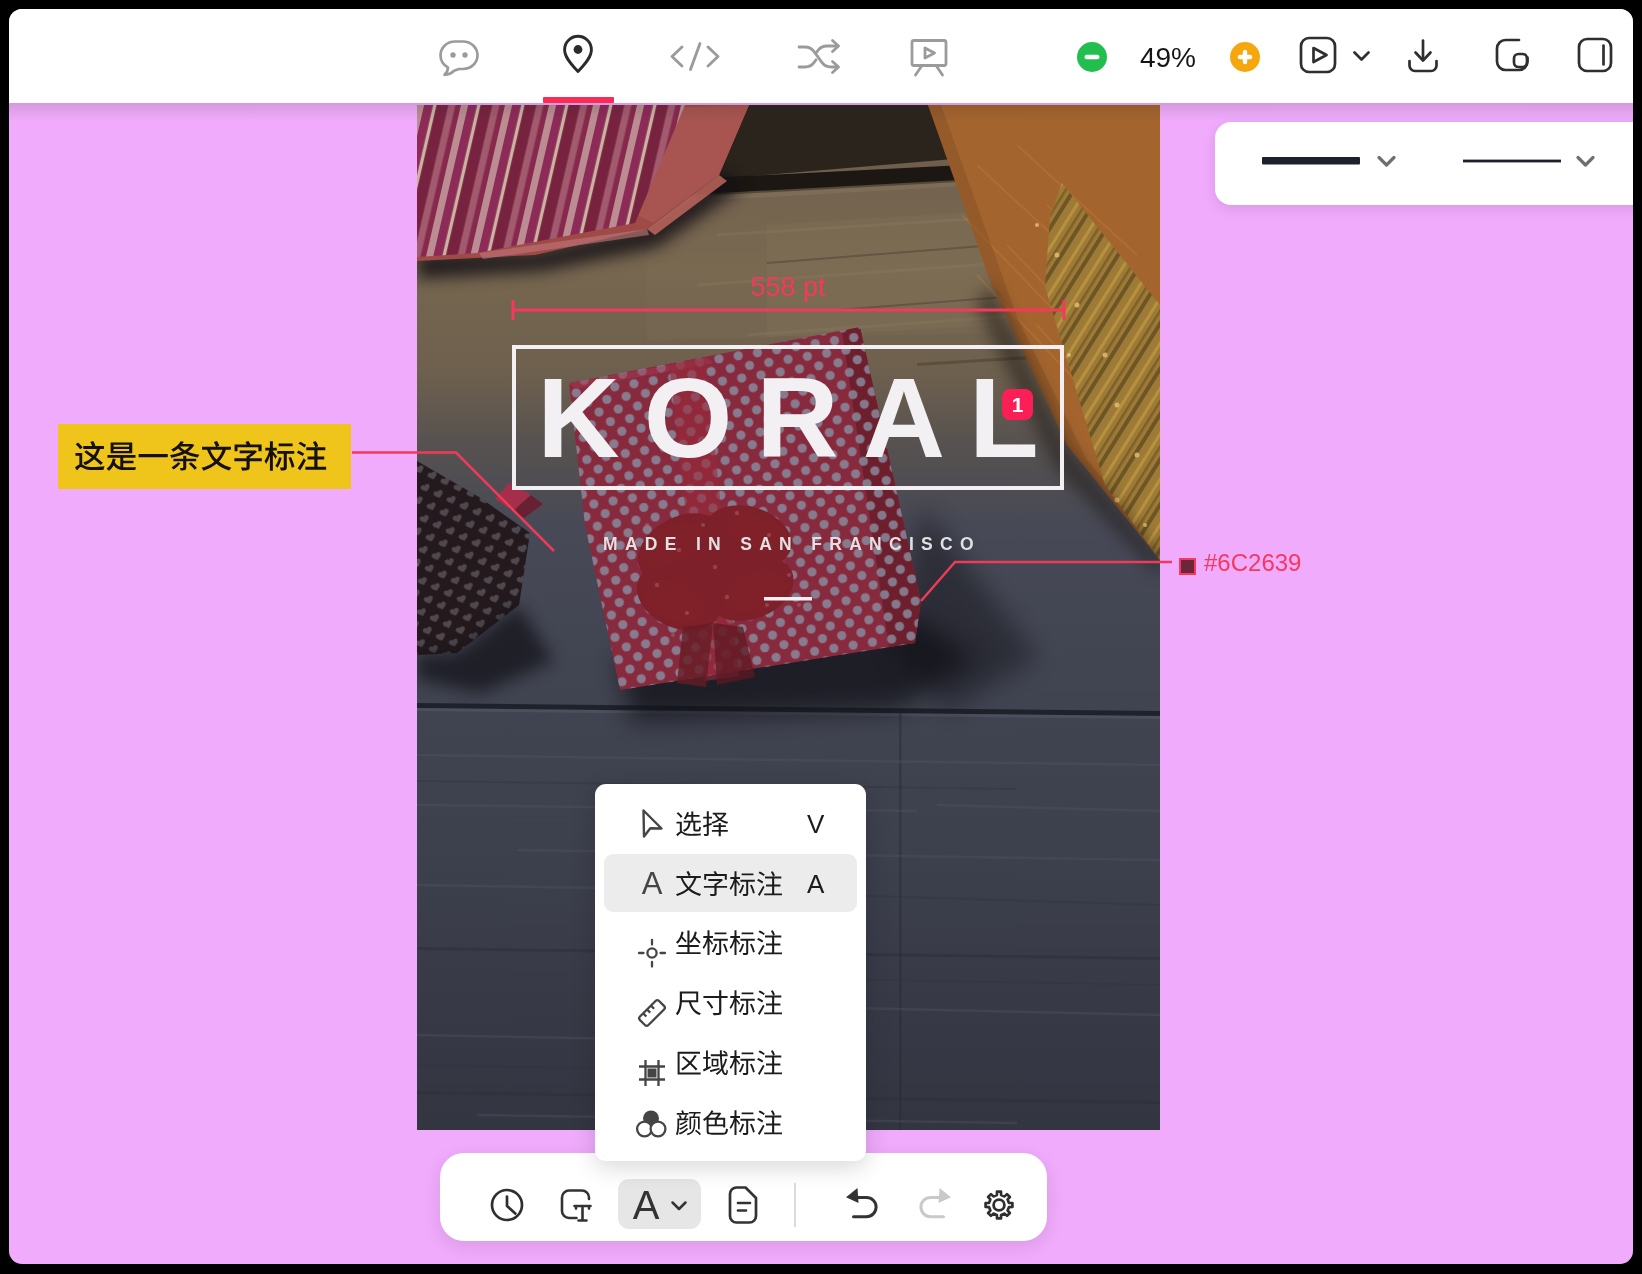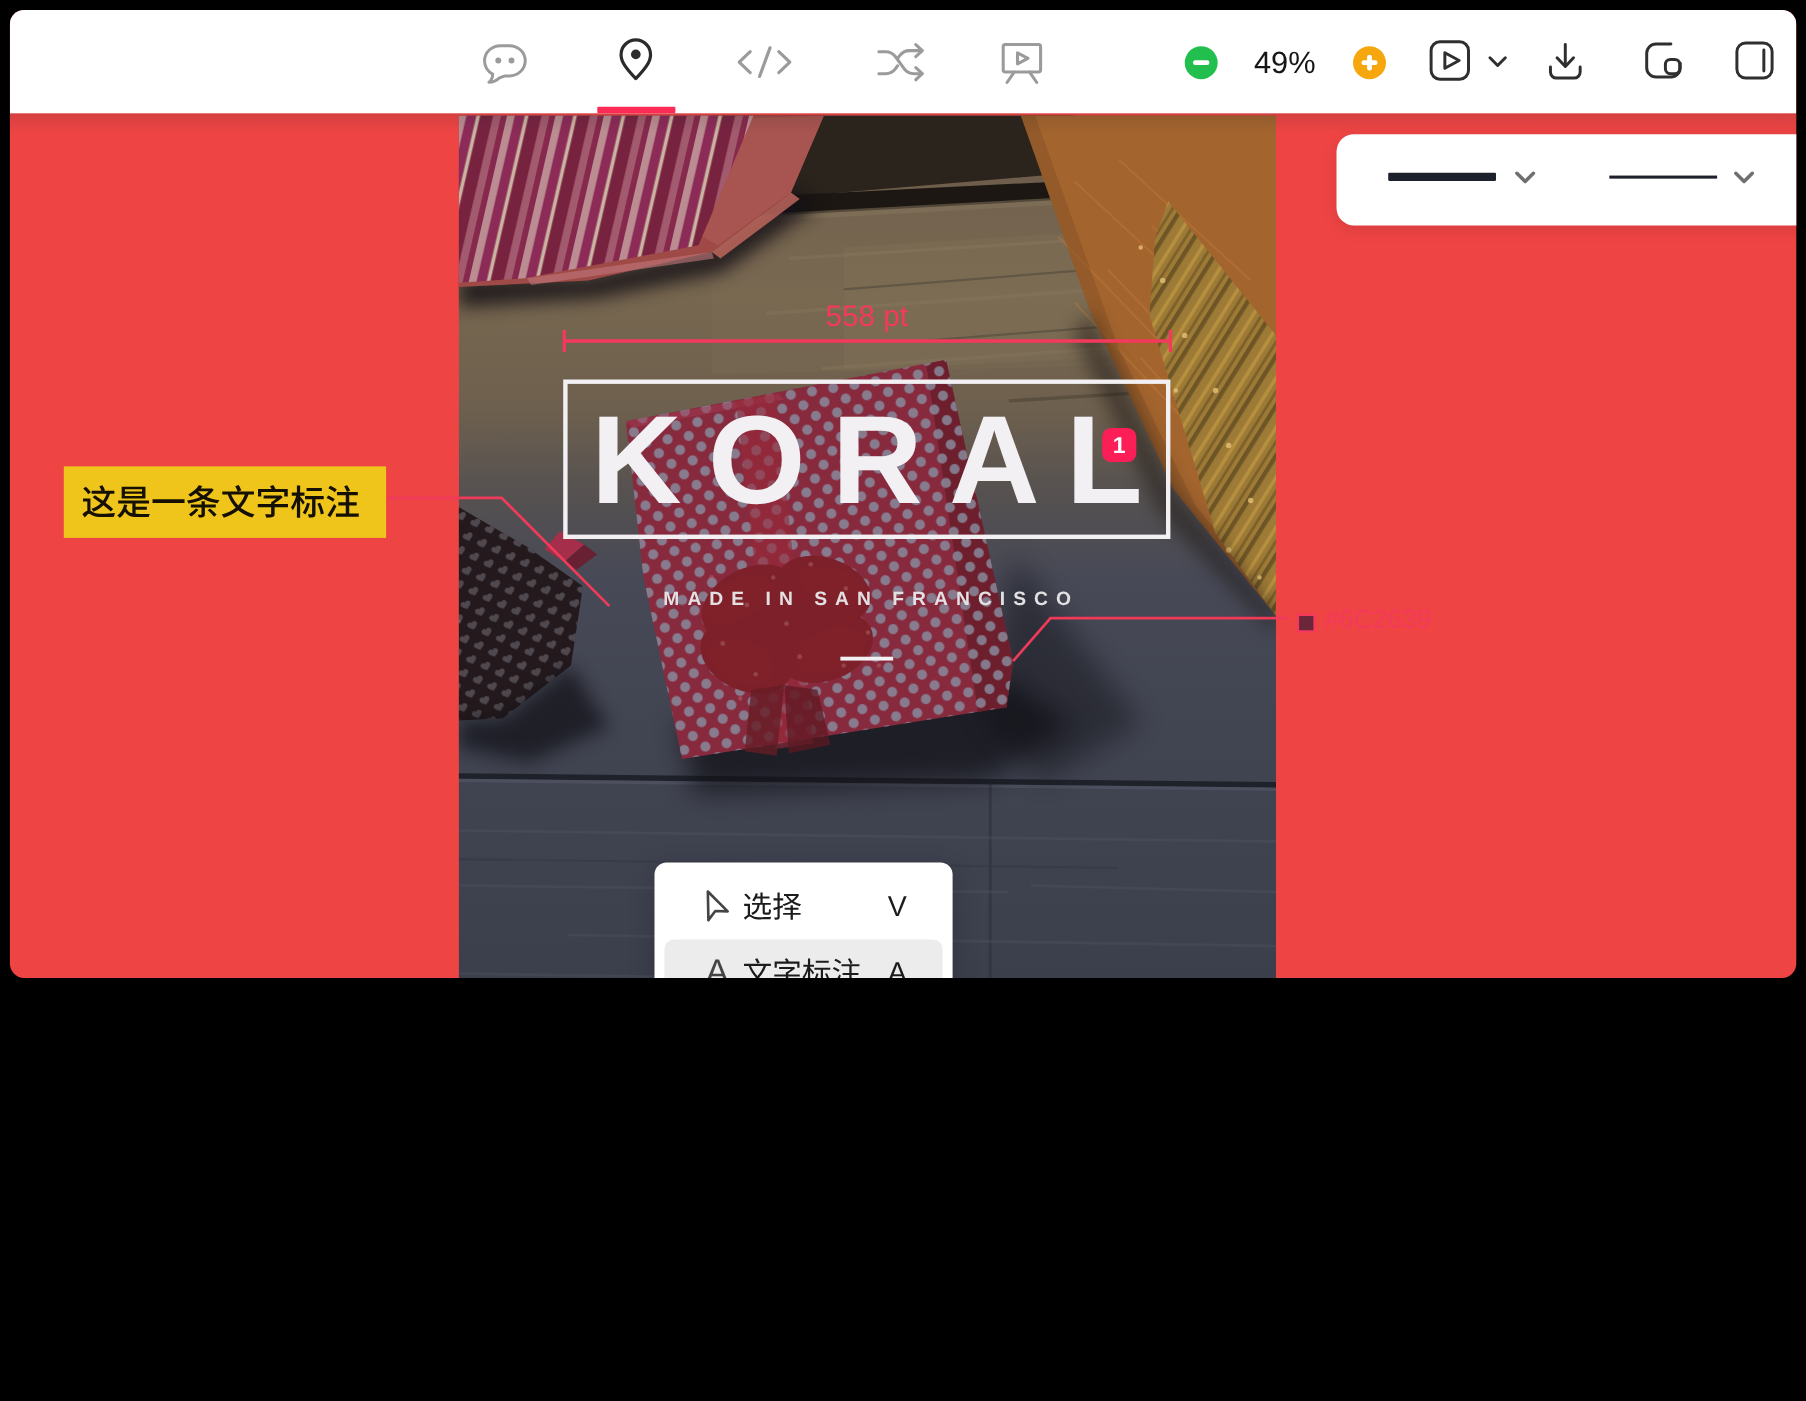--- a/index.html
+++ b/index.html
@@ -1,17 +1,17 @@
 <!DOCTYPE html>
 <html><head>
 <meta charset="utf-8">
 <style>
   html,body{margin:0;padding:0;background:#000;width:1642px;height:1274px;overflow:hidden;}
   *{box-sizing:border-box;font-family:"Liberation Sans",sans-serif;}
-  #win{position:absolute;left:9px;top:9px;width:1624px;height:880px;border-radius:13px;background:#ef4444;overflow:hidden;}
+  #win{position:absolute;left:9px;top:9px;width:1624px;height:1255px;border-radius:13px;background:#f0abfc;overflow:hidden;}
   #topbar{position:absolute;left:0;top:0;width:100%;height:94px;background:#fff;z-index:30;}
   #topshadow{position:absolute;left:0;top:94px;width:100%;height:18px;background:linear-gradient(rgba(35,35,35,0.13),rgba(35,35,35,0));z-index:5;}
   .abs{position:absolute;}
   #pinline{position:absolute;left:534px;top:88px;width:71px;height:6px;background:#fb2b56;border-radius:1px;z-index:31;}
   #panelTR{position:absolute;left:1206px;top:113px;width:470px;height:83px;background:#fff;border-radius:16px;box-shadow:0 4px 14px rgba(0,0,0,0.10);z-index:6;}
   #menu{position:absolute;left:586px;top:775px;width:271px;height:377px;background:#fff;border-radius:11px;box-shadow:0 6px 24px rgba(0,0,0,0.16);z-index:20;}
   #menuhl{position:absolute;left:9px;top:70px;width:253px;height:58px;background:#ececec;border-radius:9px;}
   #botbar{position:absolute;left:431px;top:1144px;width:607px;height:88px;background:#fff;border-radius:24px;box-shadow:0 5px 18px rgba(0,0,0,0.10);z-index:10;}
 </style>
 </head>

